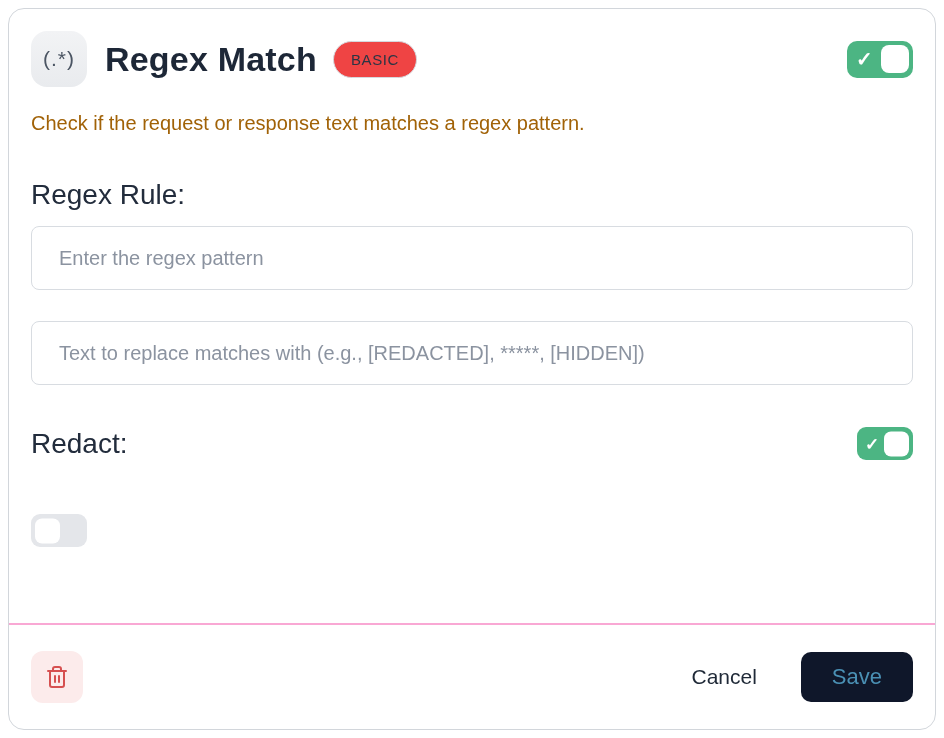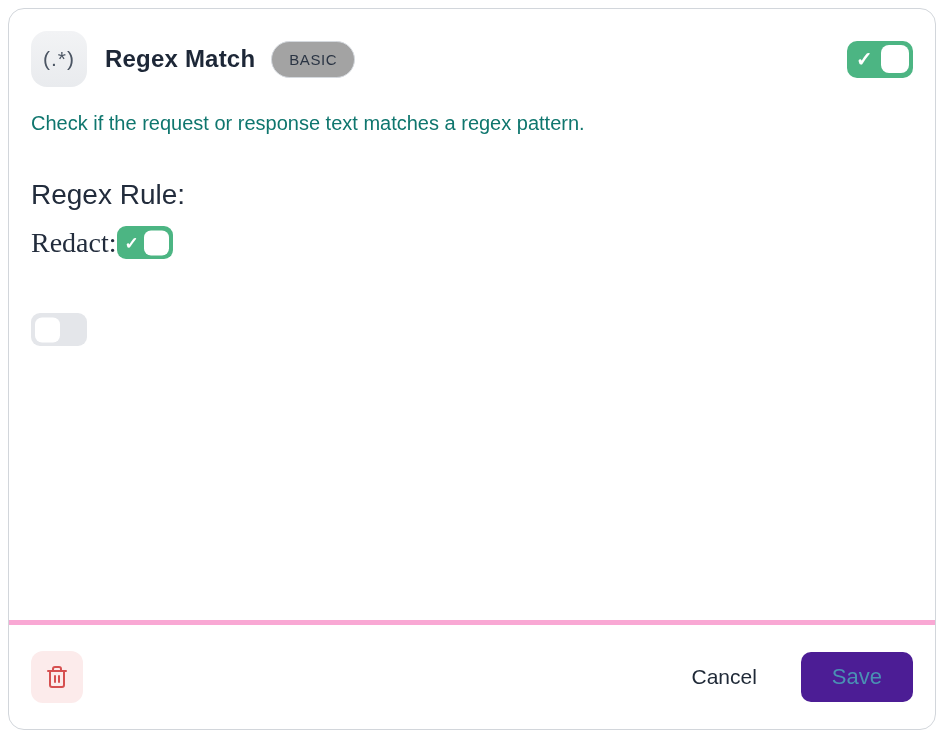--- a/index.html
+++ b/index.html
@@ -35,38 +35,38 @@
     border-radius: 16px;
     background: linear-gradient(#f2f3f5, #e9ebee);
     display: flex; align-items: center; justify-content: center;
     font-size: 21px;
     font-weight: 500;
     color: #4b5563;
     letter-spacing: 1px;
     flex: 0 0 auto;
   }
   .card-title {
-    font-size: 24px;
+    font-size: 34px;
     font-weight: 700;
     color: #1d2737;
     margin-left: 18px;
     letter-spacing: 0.2px;
   }
   .badge {
     margin-left: 16px;
     height: 37px;
     display: flex; align-items: center;
     padding: 0 17px;
     border: 1px solid #d5d9de;
     border-radius: 19px;
     font-size: 15px;
     font-weight: 500;
     color: #2b3544;
     letter-spacing: 0.6px;
-    background: #a3a3a3;
+    background: #ef4444;
   }
   .header-spacer { flex: 1; }
   
   .toggle {
     position: relative;
     border-radius: 10px;
     background: #e4e6ea;
     flex: 0 0 auto;
     cursor: pointer;
   }
@@ -91,21 +91,21 @@
     font-weight: 700;
     font-size: 20px;
     line-height: 1;
     display: none;
   }
   .toggle.sm .check { font-size: 17px; left: 8px; }
   .toggle.on .check { display: block; }
   
   .description {
     font-size: 20px;
-    color: #0f766e;
+    color: #a16207;
     line-height: 28px;
     margin-bottom: 42px;
   }
   .field-label {
     font-size: 28px;
     color: #222c3c;
     margin-bottom: 15px;
   }
   .text-input {
     width: 100%;
@@ -118,27 +118,27 @@
     color: #1d2737;
     background: #ffffff;
     outline: none;
   }
   .text-input::placeholder { color: #8b93a0; opacity: 1; }
   .input-1 { margin-bottom: 31px; }
   .input-2 { margin-bottom: 42px; }
   .toggle-row {
     display: flex;
     align-items: center;
-    font-family: Liberation Serif, serif;
+    justify-content: space-between;
   }
   .toggle-row .field-label { margin-bottom: 0; }
   .row-redact { margin-bottom: 54px; }
   
   .card-footer {
-    border-top: 5px solid #f9a8d4;
+    border-top: 2px solid #f9a8d4;
     padding: 26px 22px;
     display: flex;
     align-items: center;
     justify-content: space-between;
   }
   .delete-btn {
     width: 52px; height: 52px;
     border: none;
     border-radius: 12px;
     background: #fcebeb;
@@ -155,21 +155,21 @@
     border: none;
     background: transparent;
     font-size: 21px;
     font-family: "Liberation Sans", sans-serif;
     color: #1f2937;
     cursor: pointer;
     padding: 6px 2px;
   }
   .save-btn {
     border: none;
-    background: #4c1d95;
+    background: #0f172a;
     color: #4a90b4;
     font-size: 22px;
     font-weight: 500;
     font-family: "Liberation Sans", sans-serif;
     border-radius: 10px;
     padding: 12px 31px;
     cursor: pointer;
   }
 </style>
 </head>
@@ -187,21 +187,23 @@
       <div class="header-spacer"></div>
       <div class="toggle lg on">
         <span class="check">✓</span>
         <span class="knob"></span>
       </div>
     </div>
 
     <div class="description">Check if the request or response text matches a regex pattern.</div>
 
     <div class="field-label">Regex Rule:</div>
-
+    <input class="text-input input-1" type="text" placeholder="Enter the regex pattern" value="" style="">
+
+    <input class="text-input input-2" type="text" placeholder="Text to replace matches with (e.g., [REDACTED], *****, [HIDDEN])" value="" style="">
 
     <div class="toggle-row row-redact">
       <div class="field-label">Redact:</div>
       <div class="toggle sm on">
         <span class="check">✓</span>
         <span class="knob"></span>
       </div>
     </div>
 
     <div class="toggle-row">

